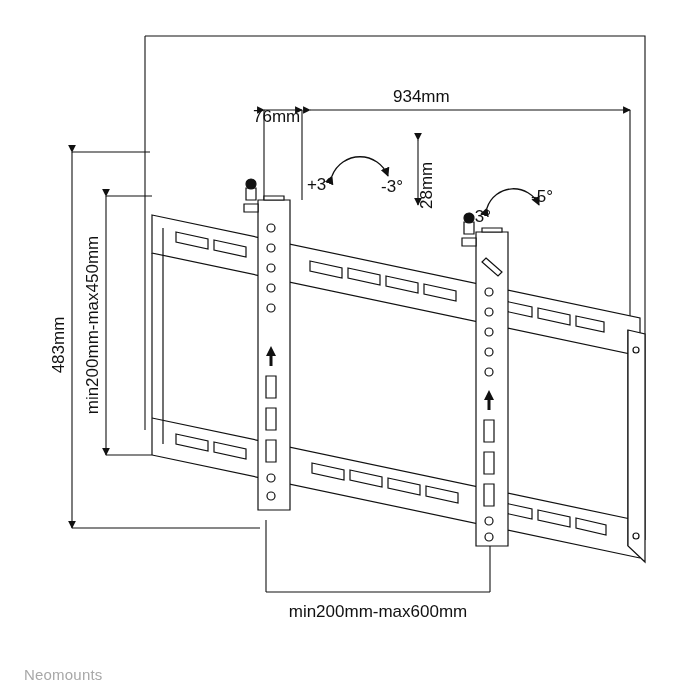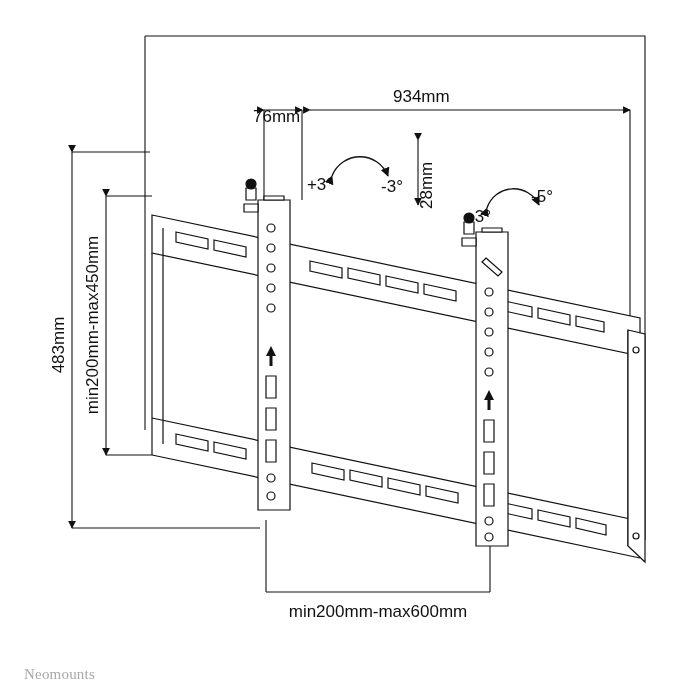--- a/index.html
+++ b/index.html
@@ -10,21 +10,21 @@
     overflow:hidden;
   }
   #stage{position:relative;width:700px;height:689px;}
   svg#drawing{position:absolute;left:0;top:0;width:700px;height:700px;}
   .brand{
     position:absolute;
     left:24px;top:666px;
     font-size:15px;
     color:#a8a8a8;
     letter-spacing:0.2px;
-    font-family:Liberation Serif, serif;
+    font-family:Liberation Sans, sans-serif;
   }
   text{font-family:"Liberation Sans", sans-serif;fill:#111111;}
 </style>
 </head>
 <body>
 
 <div id="stage">
 
   <svg id="drawing" viewBox="0 0 700 700">
     <defs>

